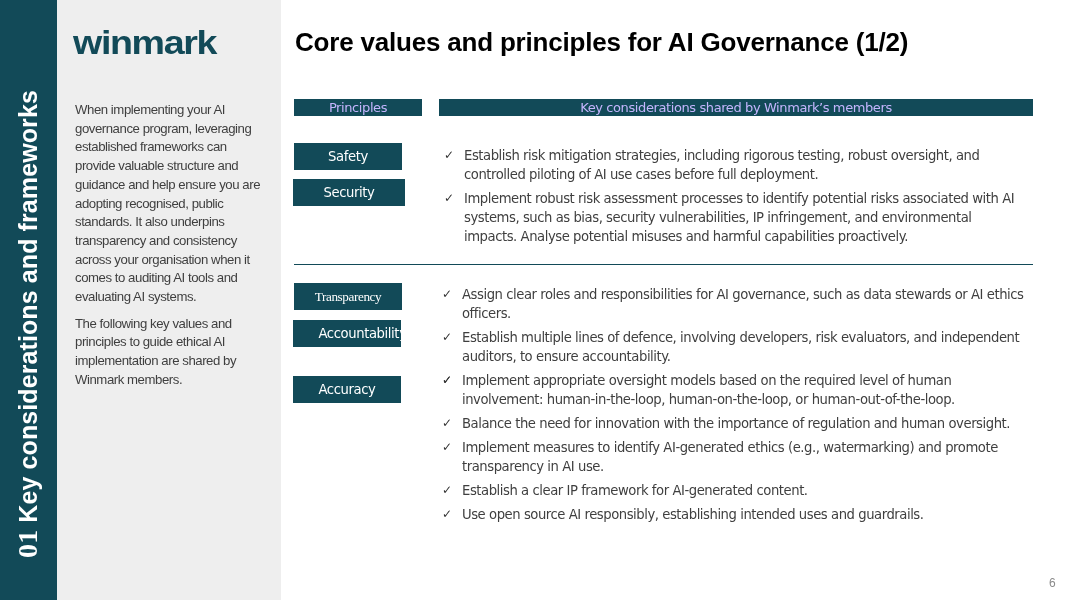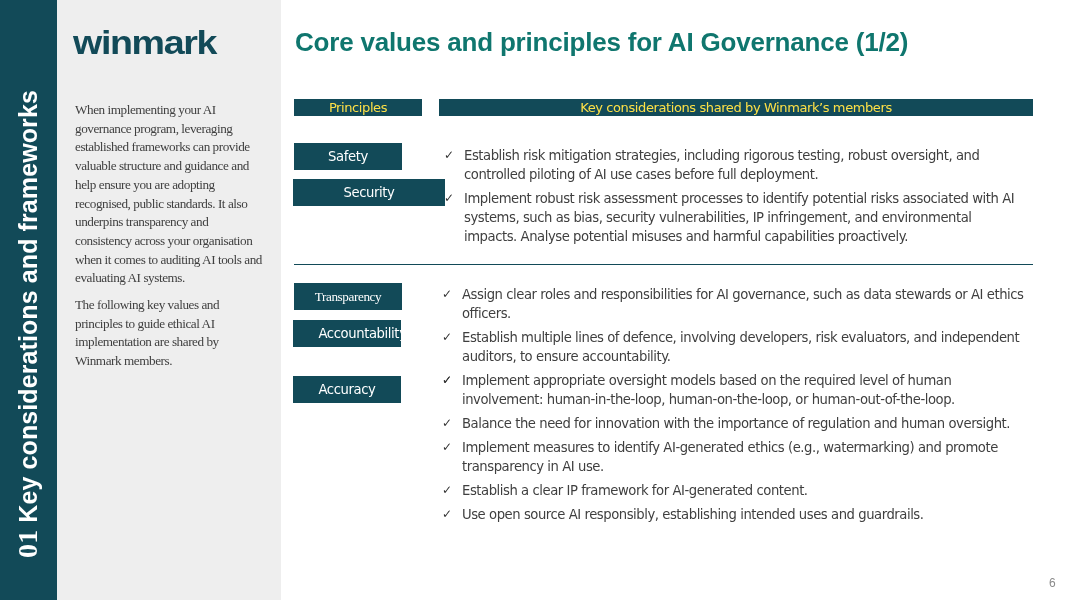--- a/index.html
+++ b/index.html
@@ -26,35 +26,35 @@
     }
     .logo {
       position: absolute; left: 73px; top: 26px;
       font-family: "Liberation Sans", sans-serif;
       font-weight: bold; font-size: 33px; color: #124a58;
       letter-spacing: -1.2px; line-height: 1;
       transform: scaleX(1.14); transform-origin: left center;
     }
     .intro {
       position: absolute; left: 75px; top: 101px; width: 190px;
-      font-family: Liberation Serif, serif;
+      font-family: Liberation Sans, sans-serif;
       font-size: 13.2px; line-height: 18.7px; color: #3f3f3f;
       letter-spacing: -0.45px;
     }
     .intro p { margin-bottom: 8px; }
 
     .title {
       position: absolute; left: 295px; top: 27px;
-      font-size: 26px; font-weight: bold; color: #0f766e;
+      font-size: 26px; font-weight: bold; color: #000000;
       letter-spacing: -0.2px;
     }
 
     .hdr {
       position: absolute; top: 99px; height: 17px;
-      background: #124a58; color: #fde047;
+      background: #124a58; color: #c4b5fd;
       font-family: "DejaVu Sans", sans-serif; font-size: 13px;
       letter-spacing: -0.4px;
       display: flex; align-items: center; justify-content: center;
     }
     .hdr-principles { left: 294px; width: 128px; }
     .hdr-considerations { left: 439px; width: 594px; }
 
     .pill {
       position: absolute; height: 27px; width: 108px;
       background: #124a58; color: #ffffff;
@@ -99,21 +99,21 @@
   <p>When implementing your AI governance program, leveraging established frameworks can provide valuable structure and guidance and help ensure you are adopting recognised, public standards. It also underpins transparency and consistency across your organisation when it comes to auditing AI tools and evaluating AI systems.</p>
   <p>The following key values and principles to guide ethical AI implementation are shared by Winmark members.</p>
 </div>
 
 <h1 class="title">Core values and principles for AI Governance (1/2)</h1>
 
 <div class="hdr hdr-principles">Principles</div>
 <div class="hdr hdr-considerations">Key considerations shared by Winmark’s members</div>
 
 <div class="pill" style="left:294px; top:143px;">Safety</div>
-<div class="pill" style="left:293px; top:179px; width:152px;">Security</div>
+<div class="pill" style="left:293px; top:179px; width:112px;">Security</div>
 
 <ul class="list list-a">
   <li><span class="check">✓</span><span>Establish risk mitigation strategies, including rigorous testing, robust oversight, and controlled piloting of AI use cases before full deployment.</span></li>
   <li><span class="check">✓</span><span>Implement robust risk assessment processes to identify potential risks associated with AI systems, such as bias, security vulnerabilities, IP infringement, and environmental impacts. Analyse potential misuses and harmful capabilities proactively.</span></li>
 </ul>
 
 <div class="divider"></div>
 
 <div class="pill" style="left:294px; top:283px;font-family:Liberation Serif, serif;">Transparency</div>
 <div class="pill" style="left:293px; top:320px;padding-left:31px;">Accountability</div>

